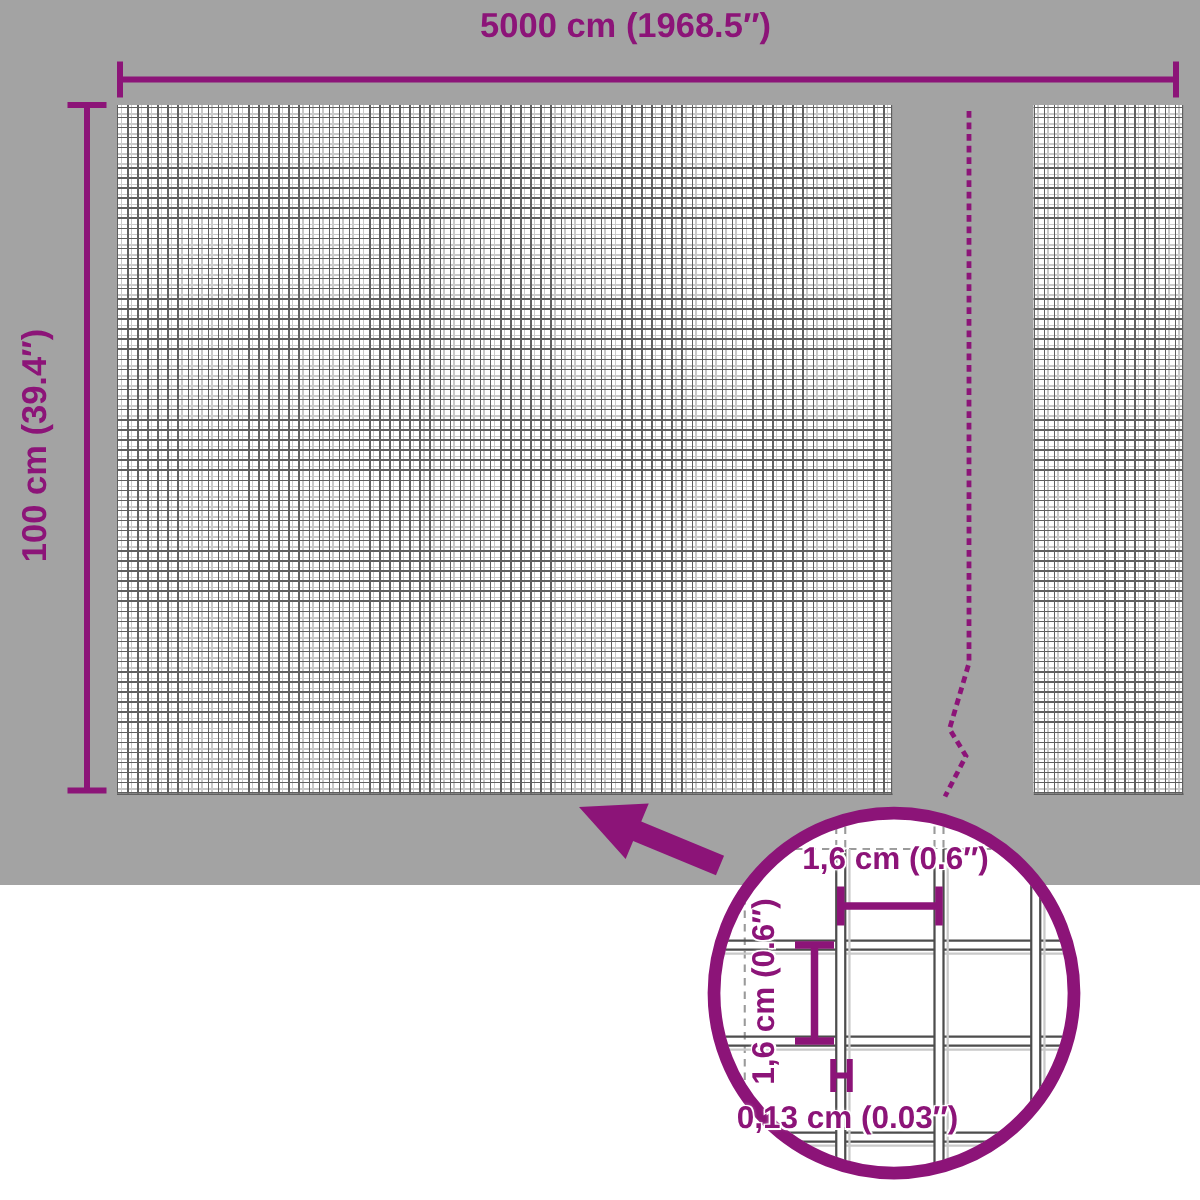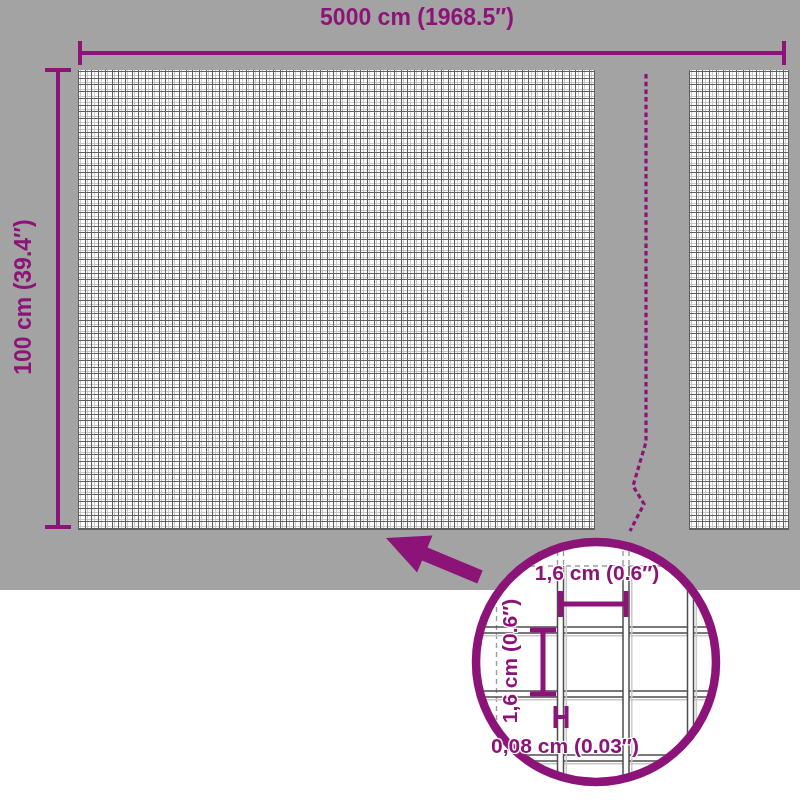--- a/index.html
+++ b/index.html
@@ -136,14 +136,14 @@
   </svg>
 
   <div class="label label-main pos-width">5000 cm (1968.5″)</div>
 
   <div class="label label-main rot pos-height">100 cm (39.4″)</div>
 
   <div class="label label-detail pos-det-width">1,6 cm (0.6″)</div>
 
   <div class="label label-detail rot pos-det-height">1,6 cm (0.6″)</div>
 
-  <div class="label label-detail pos-det-wire">0,08 cm (0.03″)</div>
+  <div class="label label-detail pos-det-wire">0,13 cm (0.03″)</div>
 </div>
 
 </body></html>

